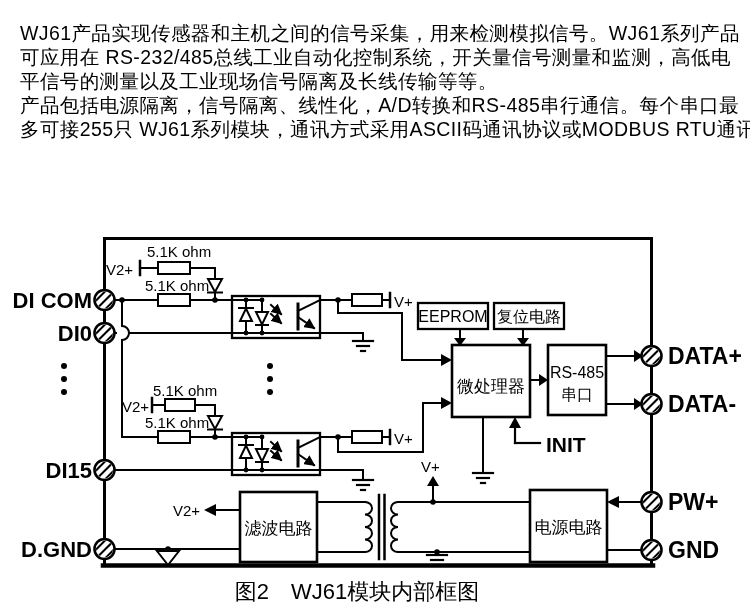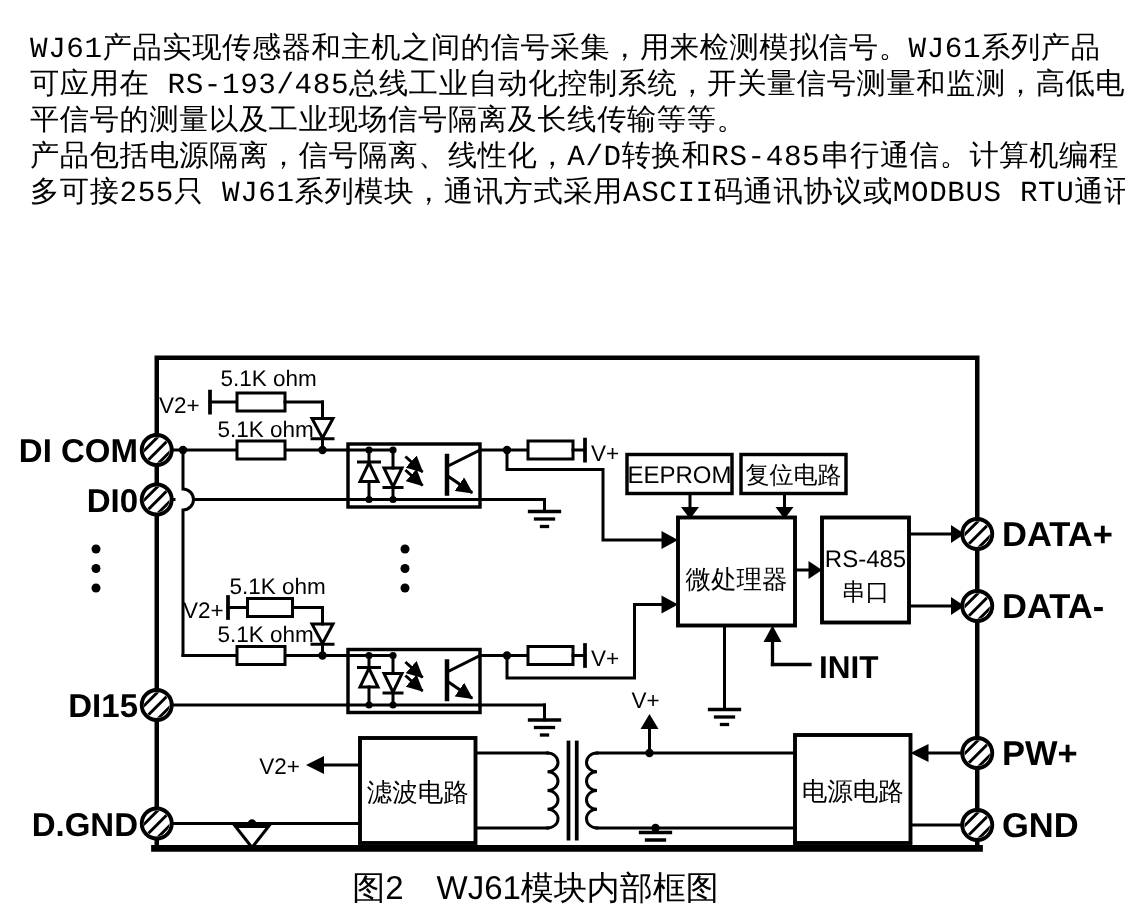--- a/index.html
+++ b/index.html
@@ -1,41 +1,41 @@
 <!DOCTYPE html>
 <html><head>
 <meta charset="utf-8">
 <style>
   html,body{margin:0;padding:0;background:#ffffff;}
   body{width:750px;height:609px;overflow:hidden;
        font-family:"Liberation Sans","DejaVu Sans",sans-serif;color:#000;}
   .page{position:relative;width:750px;height:609px;background:#fff;}
   .textblock{position:absolute;left:20px;top:22px;width:718px;}
   .doc-title{font-size:21px;font-weight:bold;line-height:26px;letter-spacing:.5px;}
-  .doc-line{font-size:19.5px;line-height:23.9px;letter-spacing:.4px;white-space:nowrap;font-family:Liberation Mono, monospace;}
+  .doc-line{font-size:19.5px;line-height:23.9px;letter-spacing:.4px;white-space:nowrap;}
   svg.diagram{position:absolute;left:0;top:230px;}
   svg text{font-family:"Liberation Sans","DejaVu Sans",sans-serif;fill:#000;}
   .lbl-term-l{font-size:22px;font-weight:bold;}
   .lbl-term-r{font-size:23px;font-weight:bold;}
   .lbl-small{font-size:15px;}
   .lbl-block{font-size:17px;}
   .lbl-block-s{font-size:16px;}
   .lbl-init{font-size:21px;font-weight:bold;}
   .lbl-caption{font-size:22px;}
 </style>
 </head>
 <body>
 
 <div class="page">
 
   <div class="textblock">
     <div class="doc-line">WJ61产品实现传感器和主机之间的信号采集，用来检测模拟信号。WJ61系列产品</div>
-    <div class="doc-line">可应用在 RS-193/485总线工业自动化控制系统，开关量信号测量和监测，高低电</div>
+    <div class="doc-line">可应用在 RS-232/485总线工业自动化控制系统，开关量信号测量和监测，高低电</div>
     <div class="doc-line">平信号的测量以及工业现场信号隔离及长线传输等等。</div>
-    <div class="doc-line">产品包括电源隔离，信号隔离、线性化，A/D转换和RS-485串行通信。计算机编程</div>
+    <div class="doc-line">产品包括电源隔离，信号隔离、线性化，A/D转换和RS-485串行通信。每个串口最</div>
     <div class="doc-line">多可接255只 WJ61系列模块，通讯方式采用ASCII码通讯协议或MODBUS RTU通讯协</div>
   </div>
 
   <svg class="diagram" width="750" height="379" viewBox="0 230 750 379" stroke-linecap="square" fill="none">
 
     <defs>
       <marker id="m-arrow" viewBox="0 0 10 10" refX="8.5" refY="5" markerWidth="5.5" markerHeight="5.5" orient="auto">
         <path d="M0,0 L10,5 L0,10 z" fill="#000" stroke="none"></path>
       </marker>
 

